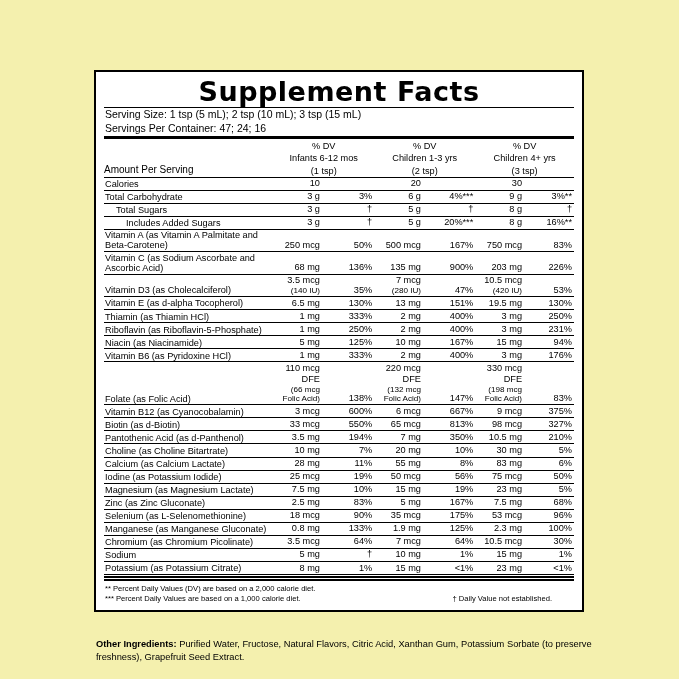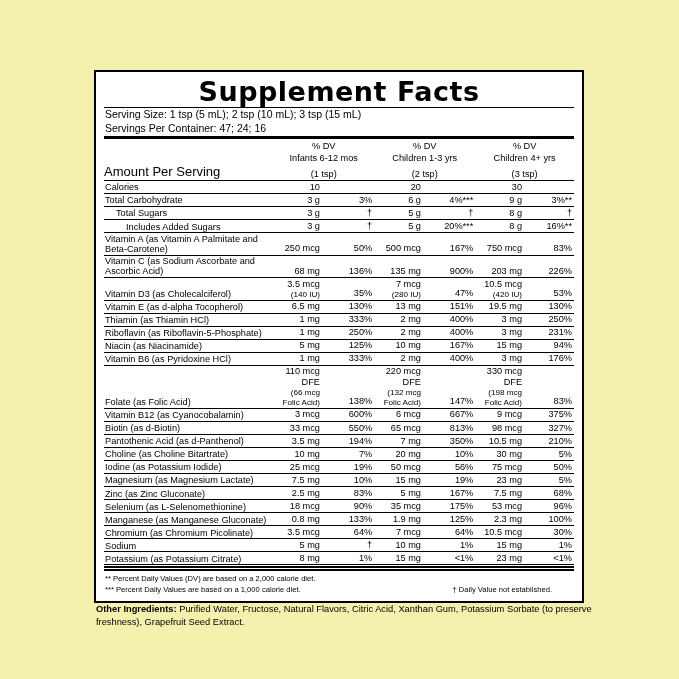--- a/index.html
+++ b/index.html
@@ -70,21 +70,21 @@
   .col-amt  { width: 12.5%; text-align: right !important; padding-right: 12px !important; }
   .col-dv   { width: 9.0%;  text-align: right !important; padding-right: 2px !important; }
 
   .hdr-group {
     text-align: center !important;
     font-size: 9.2px;
     line-height: 1.15;
     padding-bottom: 0 !important;
   }
   .hdr-amount {
-    font-size: 13px;
+    font-size: 10px;
     vertical-align: bottom;
     padding-bottom: 1px !important;
   }
   .underline-cell {
     border-bottom: 1px solid #000;
   }
   .row-line td { border-bottom: 1px solid #000; }
   .indent1 { padding-left: 12px !important; }
   .indent2 { padding-left: 22px !important; }
   .sub { font-size: 8.1px; }
@@ -93,21 +93,21 @@
     font-size: 7.6px;
     line-height: 1.35;
     margin-top: 3px;
     padding-left: 1px;
   }
   .footnote-row { display: flex; justify-content: space-between; }
   .footnote-right { padding-right: 22px; }
   .other {
     position: absolute;
     left: 96px;
-    top: 603px;
+    top: 638px;
     width: 500px;
     font-size: 9.3px;
     line-height: 1.35;
   }
   .other b { font-weight: bold; }
 </style>
 </head>
 <body>
 
 <div class="page">
@@ -318,20 +318,29 @@
           <tr class="row-line">
             <td class="col-name name-2line">Choline (as Choline Bitartrate)</td>
             <td class="col-amt">10 mg</td>
             <td class="col-dv">7%</td>
             <td class="col-amt">20 mg</td>
             <td class="col-dv">10%</td>
             <td class="col-amt">30 mg</td>
             <td class="col-dv">5%</td>
           </tr>
           <tr class="row-line">
+            <td class="col-name name-2line">Calcium (as Calcium Lactate)</td>
+            <td class="col-amt">28 mg</td>
+            <td class="col-dv">11%</td>
+            <td class="col-amt">55 mg</td>
+            <td class="col-dv">8%</td>
+            <td class="col-amt">83 mg</td>
+            <td class="col-dv">6%</td>
+          </tr>
+          <tr class="row-line">
             <td class="col-name name-2line">Iodine (as Potassium Iodide)</td>
             <td class="col-amt">25 mcg</td>
             <td class="col-dv">19%</td>
             <td class="col-amt">50 mcg</td>
             <td class="col-dv">56%</td>
             <td class="col-amt">75 mcg</td>
             <td class="col-dv">50%</td>
           </tr>
           <tr class="row-line">
             <td class="col-name name-2line">Magnesium (as Magnesium Lactate)</td>

